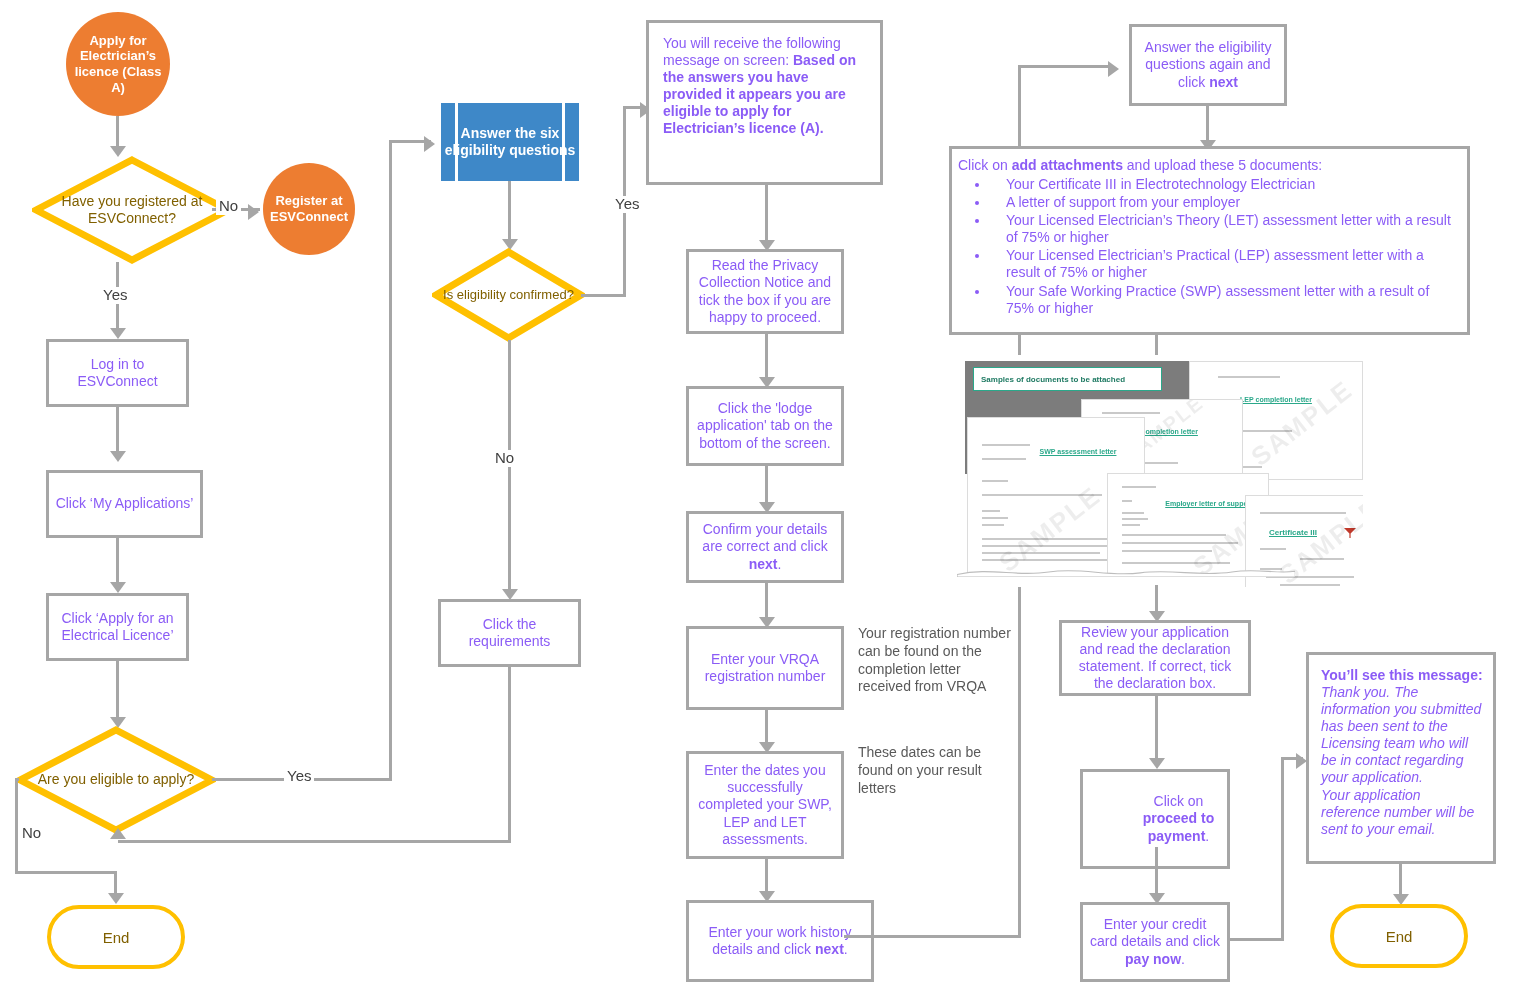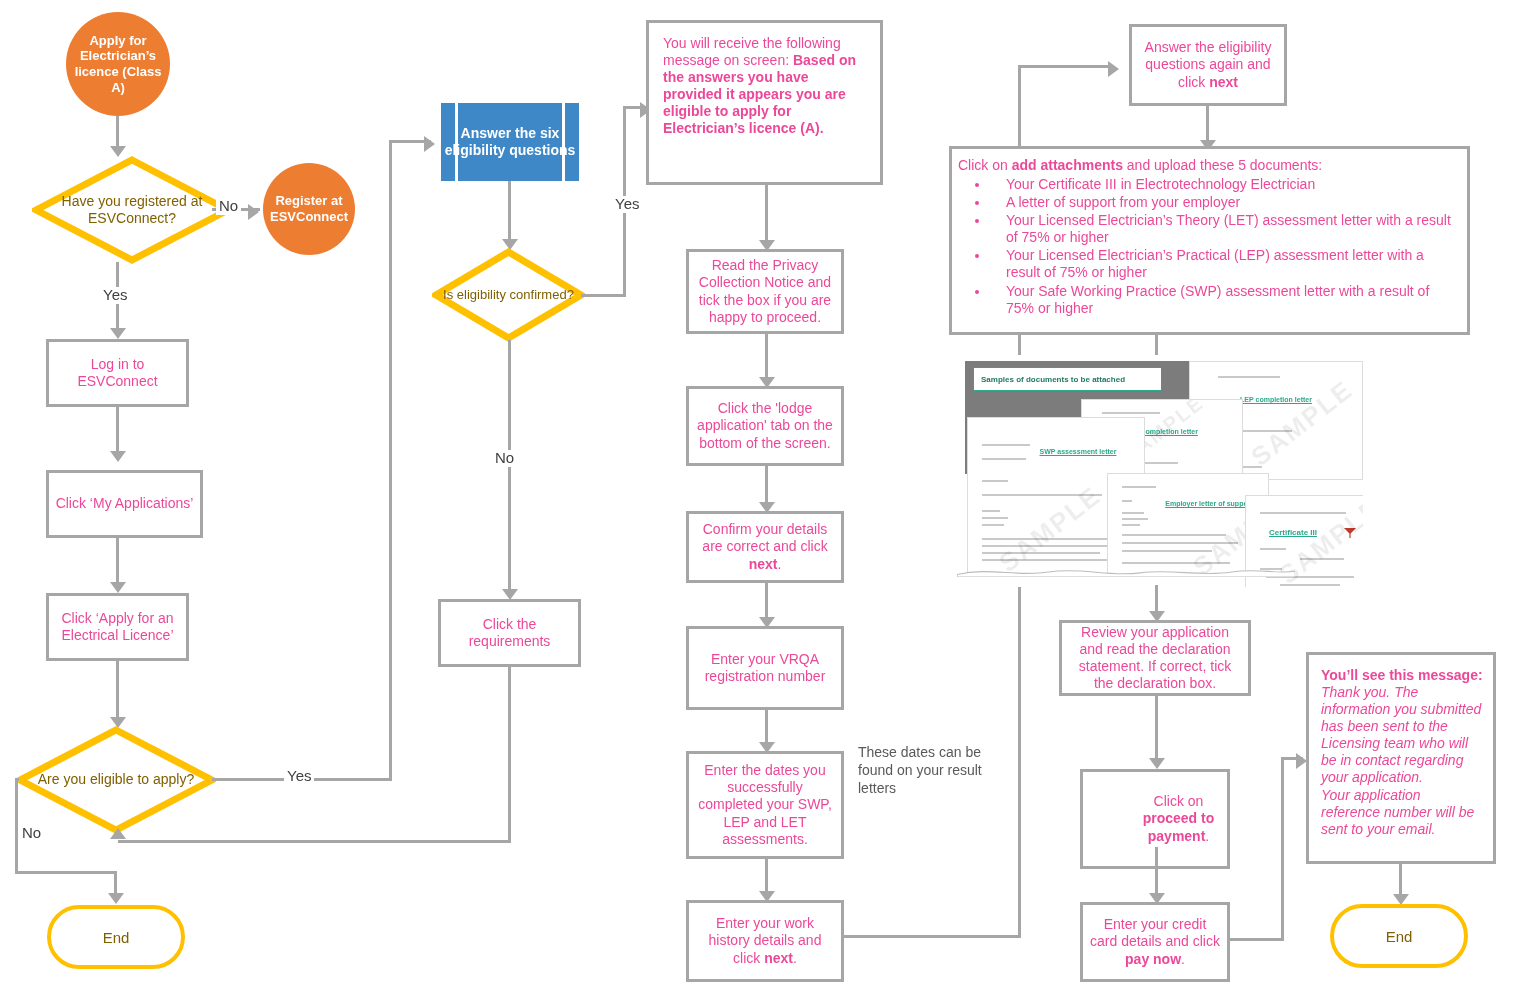--- a/index.html
+++ b/index.html
@@ -1,21 +1,21 @@
 <!DOCTYPE html>
 <html><head>
 <meta charset="utf-8">
 <style>
   html,body{margin:0;padding:0;background:#ffffff;}
   body{font-family:"Liberation Sans","DejaVu Sans",sans-serif;color:#595959;}
   #canvas{position:relative;width:1536px;height:1007px;overflow:hidden;background:#fff;border-radius:14px;}
 
   
   .node{position:absolute;box-sizing:border-box;display:flex;align-items:center;justify-content:center;text-align:center;}
-  .proc{border:3px solid #a6a6a6;background:#ffffff;color:#ec4899;}
+  .proc{border:3px solid #a6a6a6;background:#ffffff;color:#8b5cf6;}
   .proc .txt{padding:2px 6px;line-height:1.22;}
   .txt-left{text-align:left;justify-content:flex-start;align-items:flex-start;}
 
   .circle{border-radius:50%;background:#ED7D31;color:#ffffff;}
   .circle .txt{line-height:1.2;padding:0 6px;}
 
   .term{border:4px solid #FFC000;border-radius:34px;background:#ffffff;color:#806000;}
 
   .blue{background:#3E88C8;color:#ffffff;}
   .blue .txt{line-height:1.22;position:relative;z-index:3;}
@@ -186,33 +186,34 @@
     <span class="txt">
       <span>Confirm your details are correct and click </span><b>next</b><span>.</span>
     </span>
   </div>
   <div class="ln lnv" style="left:765px;top:583px;height:36px;"></div>
   <div class="arrow ar-down" style="left:759px;top:617px;"></div>
 
   <div class="node proc" style="left:686px;top:626px;width:158px;height:84px;font-size:14px;">
     <span class="txt">Enter your VRQA registration number</span>
   </div>
+  <div class="annot" style="left:858px;top:625px;width:155px;font-size:14px;">Your registration number can be found on the completion letter received from VRQA</div>
 
   <div class="ln lnv" style="left:765px;top:710px;height:34px;"></div>
   <div class="arrow ar-down" style="left:759px;top:742px;"></div>
 
   <div class="node proc" style="left:686px;top:751px;width:158px;height:108px;font-size:14px;">
     <span class="txt">Enter the dates you successfully completed your SWP, LEP and LET assessments.</span>
   </div>
   <div class="annot" style="left:858px;top:744px;width:158px;font-size:14px;">These dates can be found on your result letters</div>
 
   <div class="ln lnv" style="left:765px;top:859px;height:34px;"></div>
   <div class="arrow ar-down" style="left:759px;top:891px;"></div>
 
-  <div class="node proc" style="left:686px;top:900px;width:158px;height:82px;font-size:14px;">
+  <div class="node proc" style="left:686px;top:900px;width:188px;height:82px;font-size:14px;">
     <span class="txt">
       <span>Enter your work history details and click </span><b>next</b><span>.</span>
     </span>
   </div>
 
   <div class="ln lnh" style="left:844px;top:935px;width:177px;"></div>
   <div class="ln lnv" style="left:1018px;top:65px;height:872px;"></div>
   <div class="ln lnh" style="left:1018px;top:65px;width:95px;"></div>
   <div class="arrow ar-right" style="left:1108px;top:61px;"></div>
 

